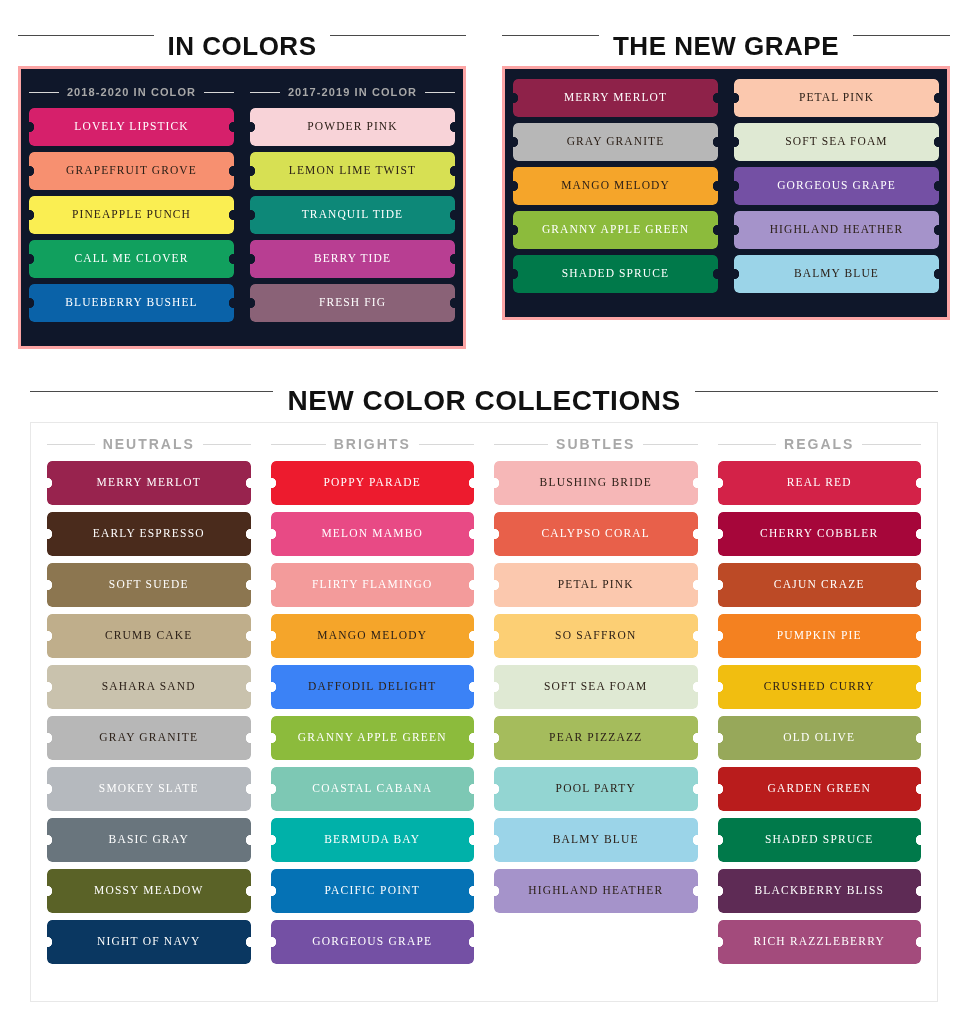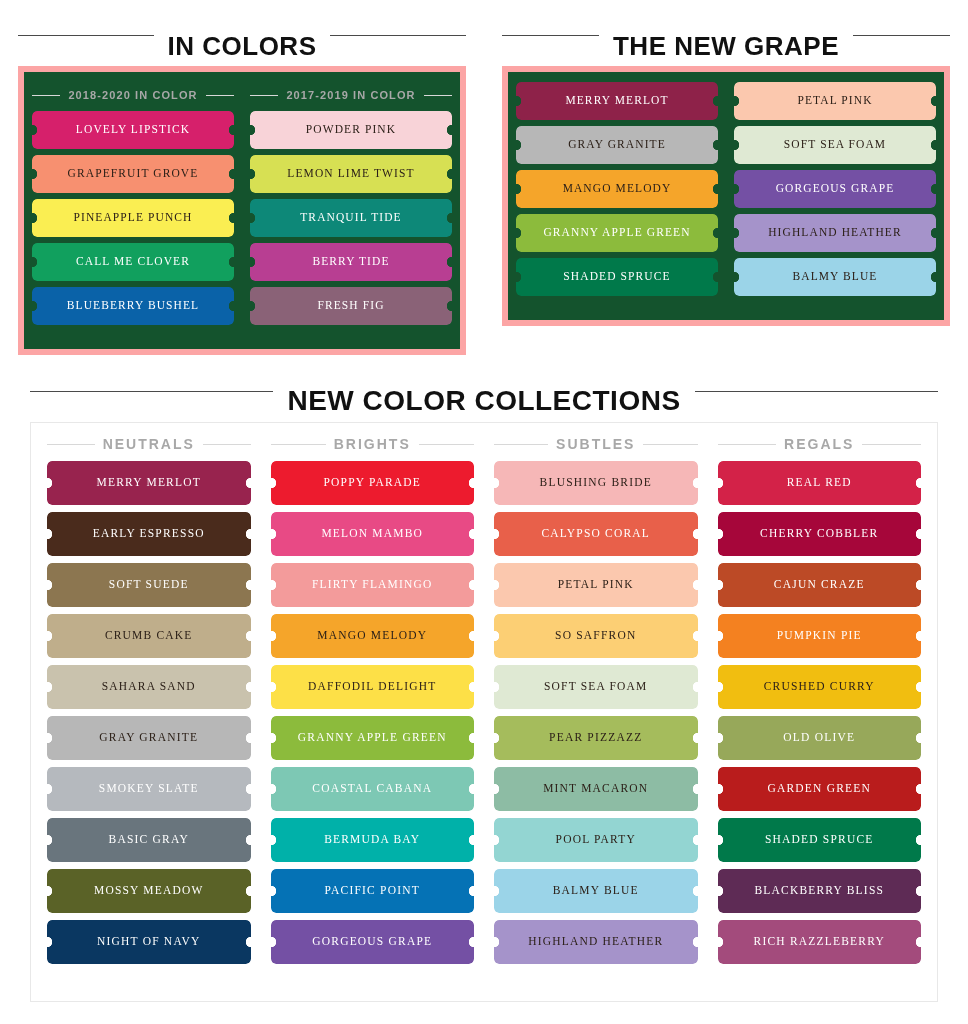--- a/index.html
+++ b/index.html
@@ -48,22 +48,22 @@
     width: 968px;
     height: 350px;
     padding: 0;
   }
   .half { width: 484px; position: relative; }
   .half-inner { padding: 0 18px; }
 
   .top-head-wrap { padding-top: 15px; height: 56px; display: flex; align-items: center; }
 
   .panel {
-    border: 6px solid #fca5a5;
-    background: #14532d;
+    border: 3px solid #fca5a5;
+    background: #0f172a;
     margin-top: 10px;
   }
 
   .panel-cols {
     display: flex;
     padding: 10px 0 18px 0;
   }
   .panel-col { flex: 1 1 0; padding: 0 8px; }
 
   
@@ -318,21 +318,21 @@
           </div>
           <div class="swatch dark" style="background: rgb(232, 74, 133);">
             <span class="label">MELON MAMBO</span>
           </div>
           <div class="swatch dark" style="background: rgb(243, 155, 155);">
             <span class="label">FLIRTY FLAMINGO</span>
           </div>
           <div class="swatch light" style="background: rgb(245, 165, 42);">
             <span class="label">MANGO MELODY</span>
           </div>
-          <div class="swatch light" style="background: #fde047;">
+          <div class="swatch light" style="background: #3b82f6;">
             <span class="label">DAFFODIL DELIGHT</span>
           </div>
           <div class="swatch dark" style="background: rgb(140, 187, 60);">
             <span class="label">GRANNY APPLE GREEN</span>
           </div>
           <div class="swatch dark" style="background: rgb(125, 200, 180);">
             <span class="label">COASTAL CABANA</span>
           </div>
           <div class="swatch dark" style="background: rgb(0, 177, 169);">
             <span class="label">BERMUDA BAY</span>
@@ -361,23 +361,20 @@
           </div>
           <div class="swatch light" style="background: rgb(252, 207, 116);">
             <span class="label">SO SAFFRON</span>
           </div>
           <div class="swatch light" style="background: rgb(223, 233, 211);">
             <span class="label">SOFT SEA FOAM</span>
           </div>
           <div class="swatch light" style="background: rgb(165, 188, 92);">
             <span class="label">PEAR PIZZAZZ</span>
           </div>
-          <div class="swatch light" style="background: rgb(141, 188, 164);">
-            <span class="label">MINT MACARON</span>
-          </div>
           <div class="swatch light" style="background: rgb(147, 213, 210);">
             <span class="label">POOL PARTY</span>
           </div>
           <div class="swatch light" style="background: rgb(155, 212, 232);">
             <span class="label">BALMY BLUE</span>
           </div>
           <div class="swatch light" style="background: rgb(165, 147, 202);">
             <span class="label">HIGHLAND HEATHER</span>
           </div>
         </div>

